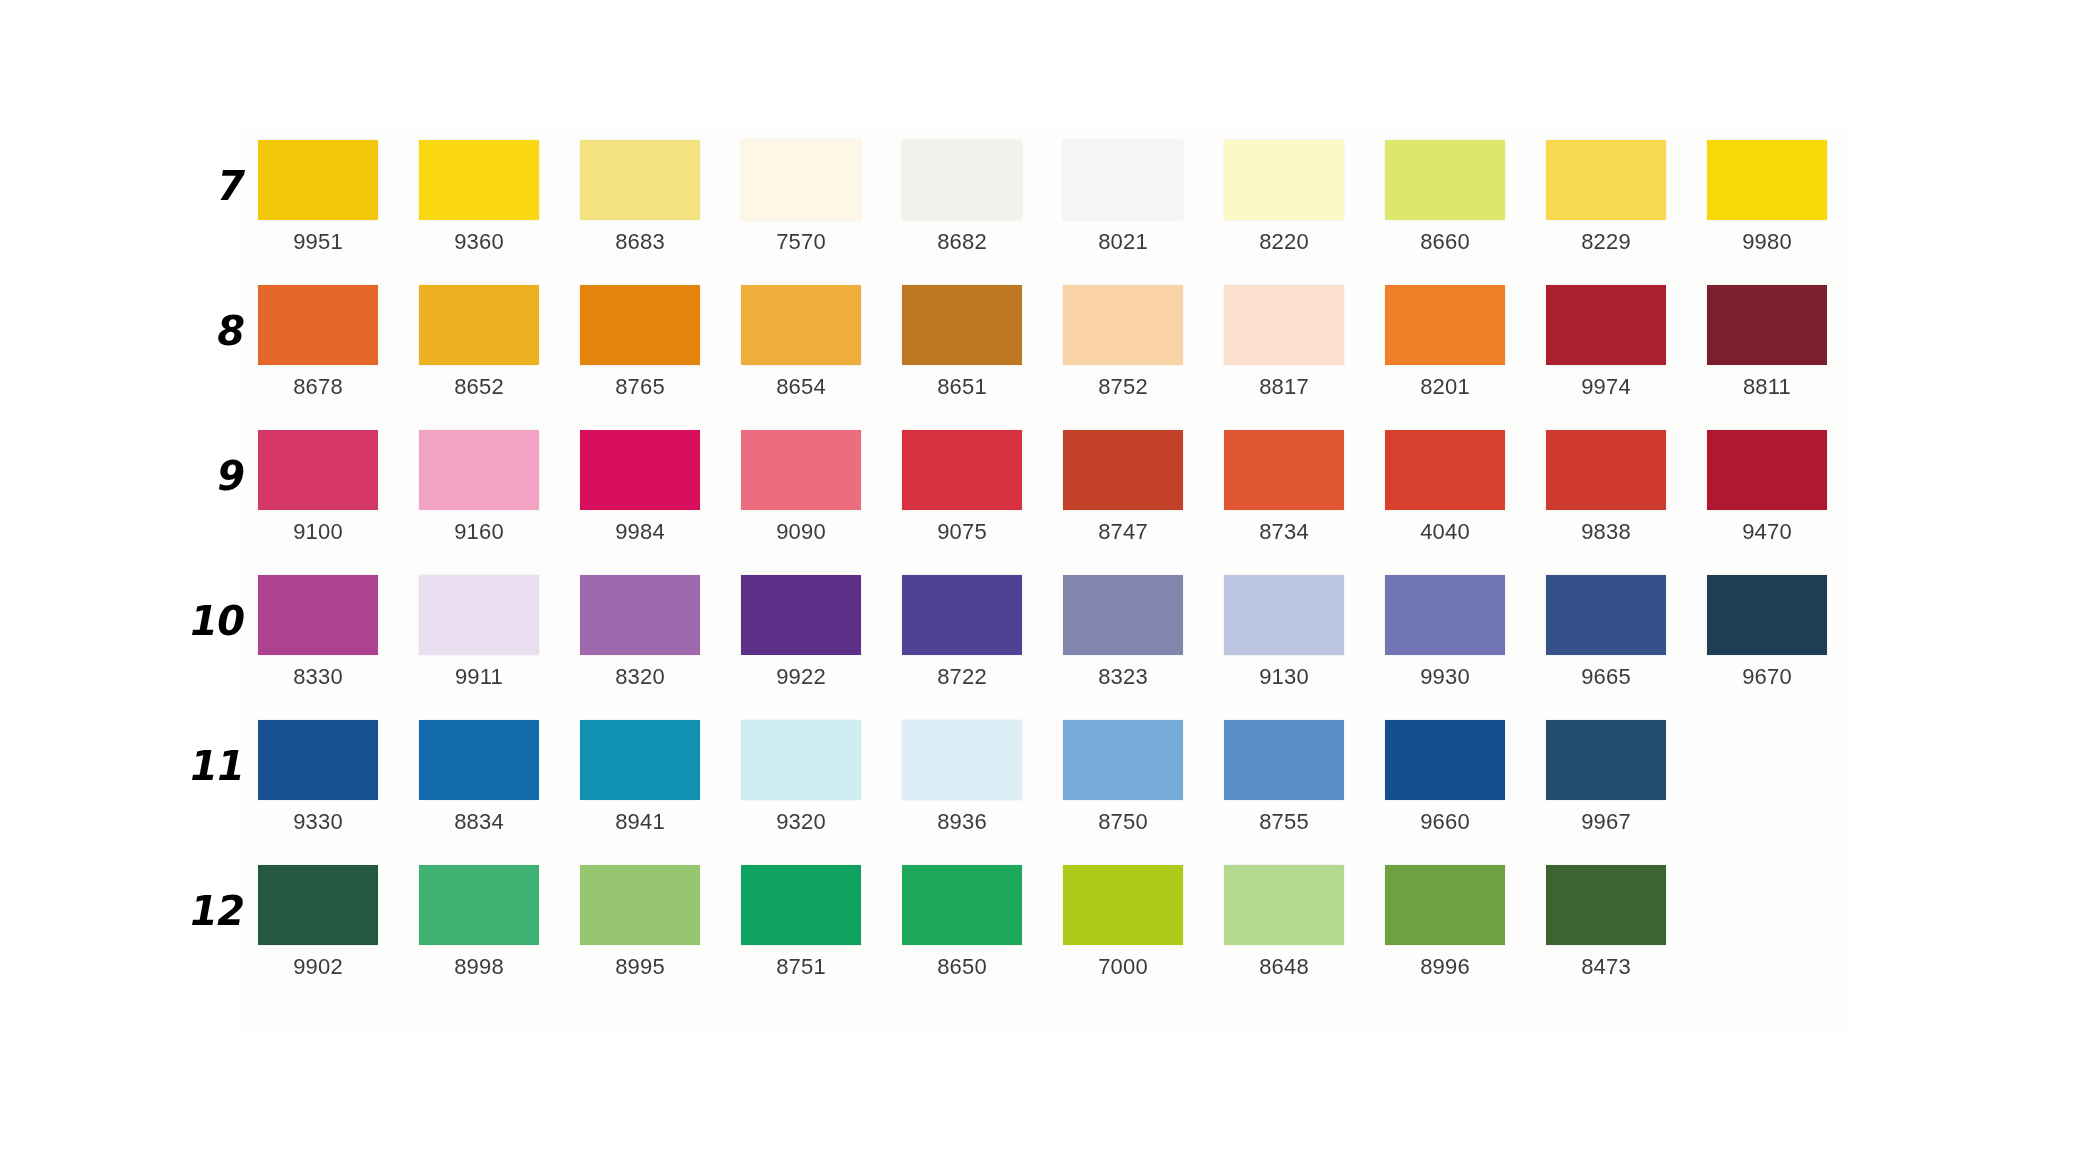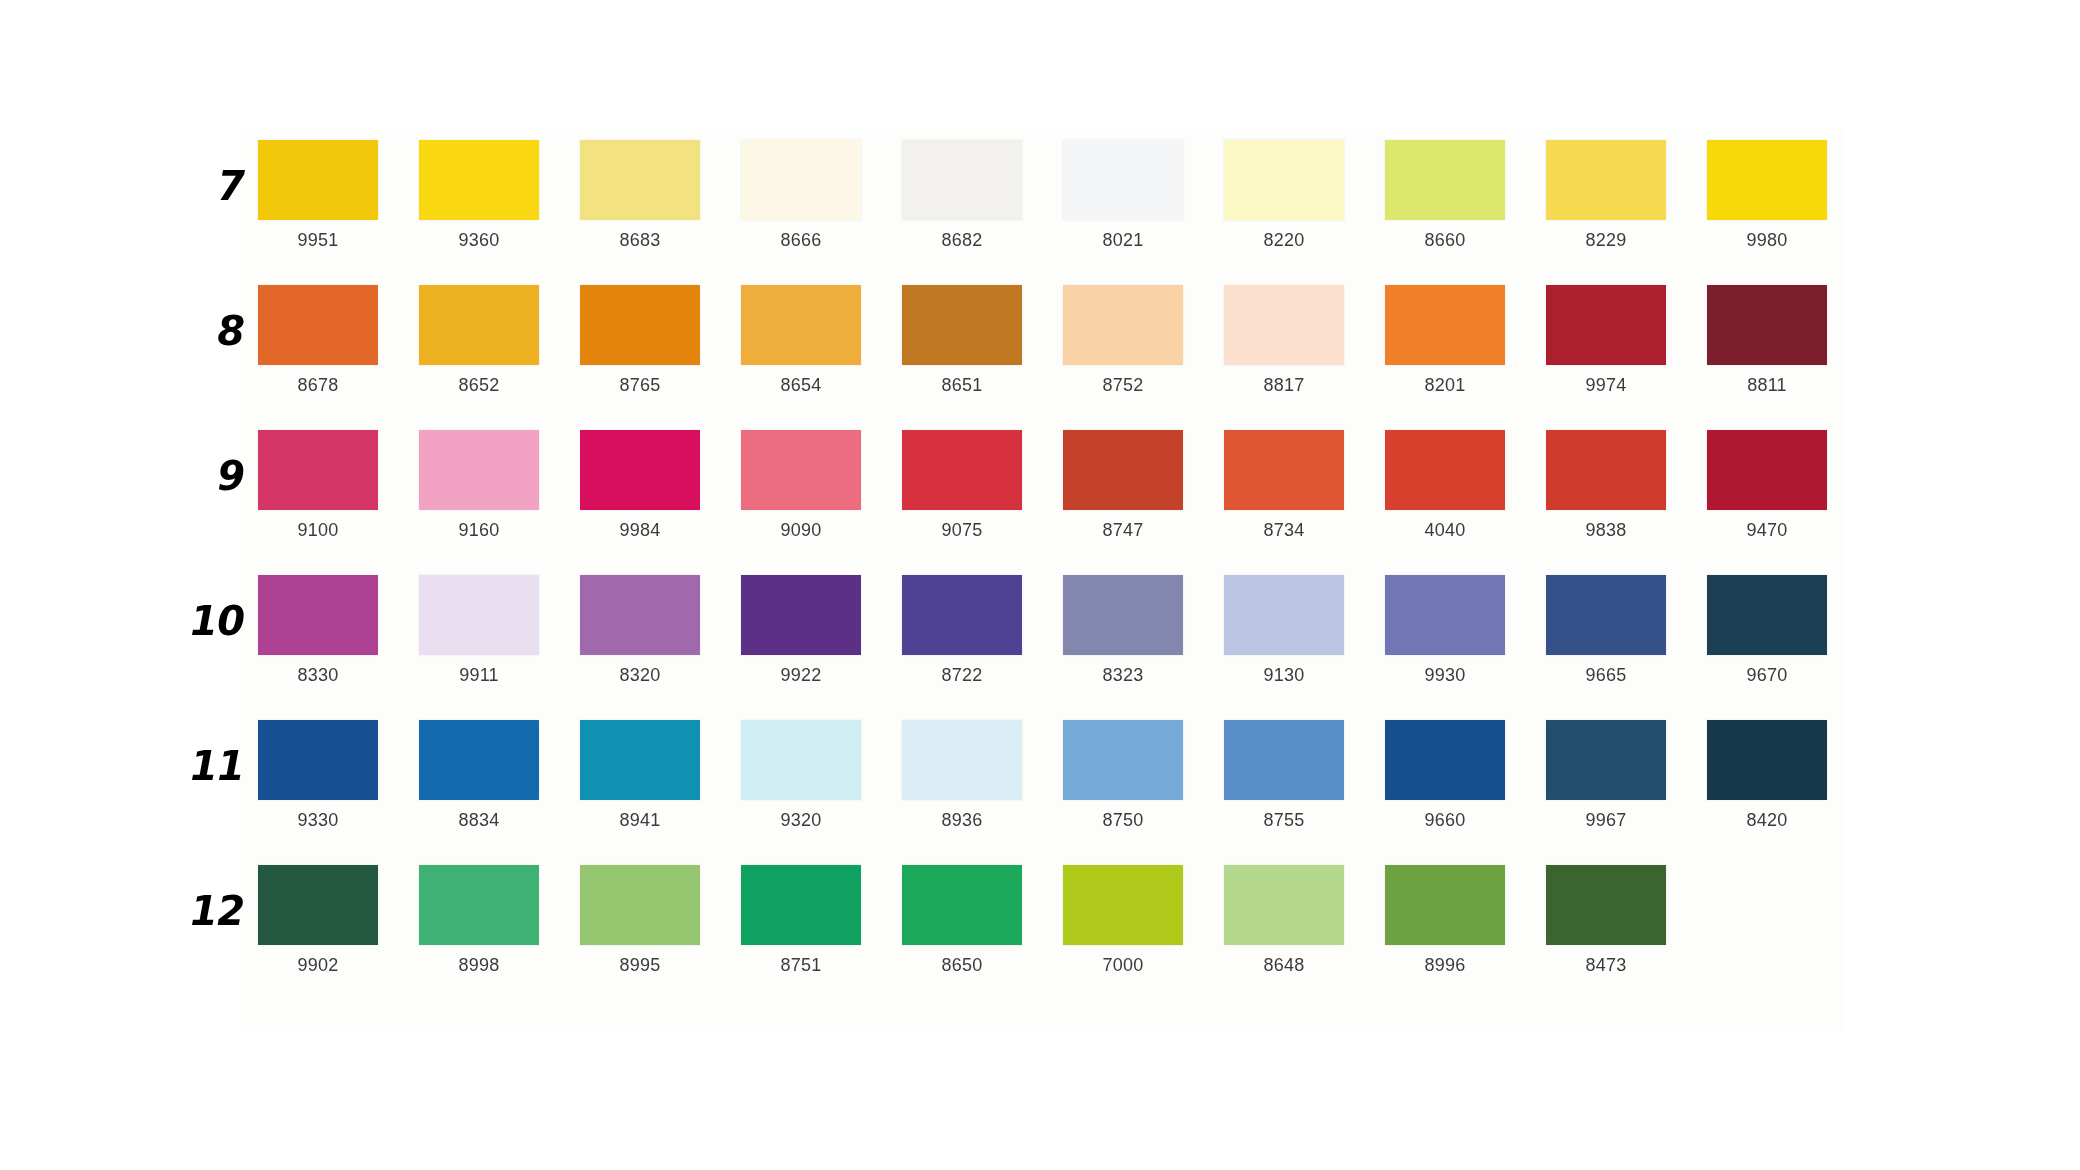--- a/index.html
+++ b/index.html
@@ -80,21 +80,21 @@
 
   .swatch-chip {
     width: 120px;
     height: 80px;
     box-shadow: 0 0 2px rgba(0,0,0,0.10);
   }
 
   .swatch-code {
     margin-top: 11px;
     font-family: "Liberation Sans", sans-serif;
-    font-size: 18px;
+    font-size: 22px;
     line-height: 1;
     color: #3b3b3b;
     letter-spacing: 0.2px;
     white-space: nowrap;
   }
 </style>
 </head>
 <body style="background: rgb(255, 255, 255);">
 
 <div id="chart-root">
@@ -113,21 +113,21 @@
           <div class="swatch-cell">
             <div class="swatch-chip" style="background-color: rgb(249, 215, 17);"></div>
             <div class="swatch-code">9360</div>
           </div>
           <div class="swatch-cell">
             <div class="swatch-chip" style="background-color: rgb(243, 227, 126);"></div>
             <div class="swatch-code">8683</div>
           </div>
           <div class="swatch-cell">
             <div class="swatch-chip" style="background-color: rgb(253, 247, 230);"></div>
-            <div class="swatch-code">8666</div>
+            <div class="swatch-code">7570</div>
           </div>
           <div class="swatch-cell">
             <div class="swatch-chip" style="background-color: rgb(242, 241, 238);"></div>
             <div class="swatch-code">8682</div>
           </div>
           <div class="swatch-cell">
             <div class="swatch-chip" style="background-color: rgb(244, 245, 246);"></div>
             <div class="swatch-code">8021</div>
           </div>
           <div class="swatch-cell">
@@ -315,24 +315,20 @@
             <div class="swatch-code">8755</div>
           </div>
           <div class="swatch-cell">
             <div class="swatch-chip" style="background-color: rgb(23, 78, 142);"></div>
             <div class="swatch-code">9660</div>
           </div>
           <div class="swatch-cell">
             <div class="swatch-chip" style="background-color: rgb(35, 77, 109);"></div>
             <div class="swatch-code">9967</div>
           </div>
-          <div class="swatch-cell">
-            <div class="swatch-chip" style="background-color: rgb(22, 56, 74);"></div>
-            <div class="swatch-code">8420</div>
-          </div>
         </div>
       </div>
       <div class="swatch-row">
         <div class="row-label">12</div>
         <div class="row-swatches">
           <div class="swatch-cell">
             <div class="swatch-chip" style="background-color: rgb(37, 88, 64);"></div>
             <div class="swatch-code">9902</div>
           </div>
           <div class="swatch-cell">

